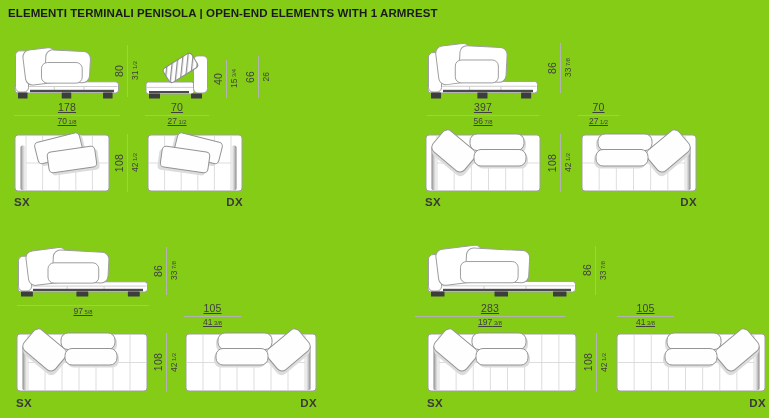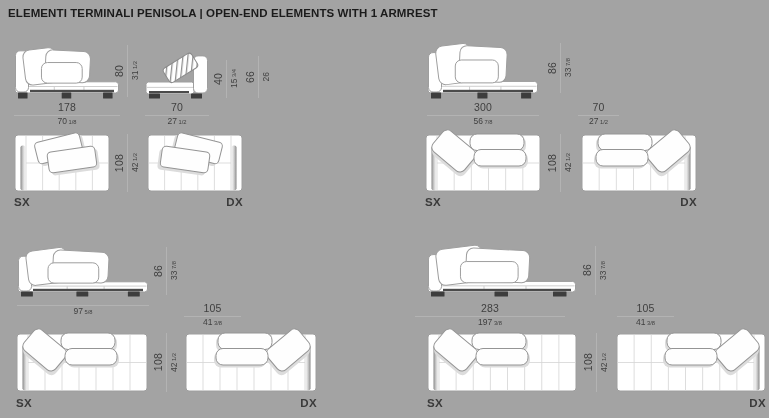--- a/index.html
+++ b/index.html
@@ -1,25 +1,25 @@
 <!DOCTYPE html>
 <html><head>
 <meta charset="utf-8">
 <style>
   html,body{margin:0;padding:0;background:#fff;}
   body{font-family:"Liberation Sans","DejaVu Sans",sans-serif;color:#3f3f3f;}
-  #app{position:relative;width:769px;height:418px;background:#a3a3a3;overflow:hidden;}
+  #app{position:relative;width:769px;height:418px;background:#84cc16;overflow:hidden;}
   .title{position:absolute;left:8px;top:7px;font-size:11.5px;font-weight:700;color:#1b1b1b;letter-spacing:0.1px;}
   .drw{position:absolute;overflow:visible;}
   .drw .ln{fill:#fff;stroke:#9e9e9e;stroke-width:1;}
   .drw .lt{stroke:#c2c2c2;stroke-width:0.8;fill:none;}
   .drw .lg{stroke:#d4d4d4;stroke-width:0.8;}
   .drw .pl{fill:#fefefe;stroke:#949494;stroke-width:1;}
   .drw .sh{fill:#dcdcdc;stroke:none;}
-  .hdim{position:absolute;text-align:center;}
+  .hdim{position:absolute;text-align:center;text-decoration:underline;}
   .hdim .cm{font-size:10.5px;line-height:11px;letter-spacing:0.2px;}
   .hdim .rule{height:1px;background:#b3b3b3;margin:2px 0 1px 0;}
   .hdim .in{font-size:8.5px;line-height:9px;}
   .frac{font-size:68%;}
   .vdim{position:absolute;display:flex;flex-direction:row;align-items:center;}
   .vdim .vline{width:1px;align-self:stretch;background:#b3b3b3;margin:0 2px;}
   .vdim .cm{writing-mode:vertical-rl;transform:rotate(180deg);font-size:10.5px;letter-spacing:0.2px;}
   .vdim .in{writing-mode:vertical-rl;transform:rotate(180deg);font-size:8.5px;}
   .sxdx{position:absolute;font-size:11.5px;color:#3a3a3a;letter-spacing:0.4px;font-weight:bold;}
 </style>
@@ -167,21 +167,21 @@
         <rect x="4" y="51.5" width="10.08" height="6" rx="0.5" fill="#3d3d3d"></rect>
         <rect x="50.4" y="51.5" width="10.08" height="6" rx="0.5" fill="#3d3d3d"></rect>
         <rect x="94.08" y="51.5" width="10.08" height="6" rx="0.5" fill="#3d3d3d"></rect>
       </svg>
     <div class="vdim" style="left:546px;top:43px;height:50px">
       <span class="cm"><span>86</span></span>
         <span class="vline"></span>
         <span class="in"><span>33</span><span class="frac">&nbsp;7/8</span></span>
     </div>
     <div class="hdim" style="left:427px;top:102px;width:112px">
-      <div class="cm"><span>300</span></div>
+      <div class="cm"><span>397</span></div>
         <div class="rule"></div>
         <div class="in"><span>56</span><span class="frac">&nbsp;7/8</span></div>
     </div>
     <div class="hdim" style="left:578px;top:102px;width:41px">
       <div class="cm"><span>70</span></div>
         <div class="rule"></div>
         <div class="in"><span>27</span><span class="frac">&nbsp;1/2</span></div>
     </div>
     <svg class="drw" style="left:425px;top:134px;width:116px;height:58px" viewBox="0 0 116 58">
         <defs>

